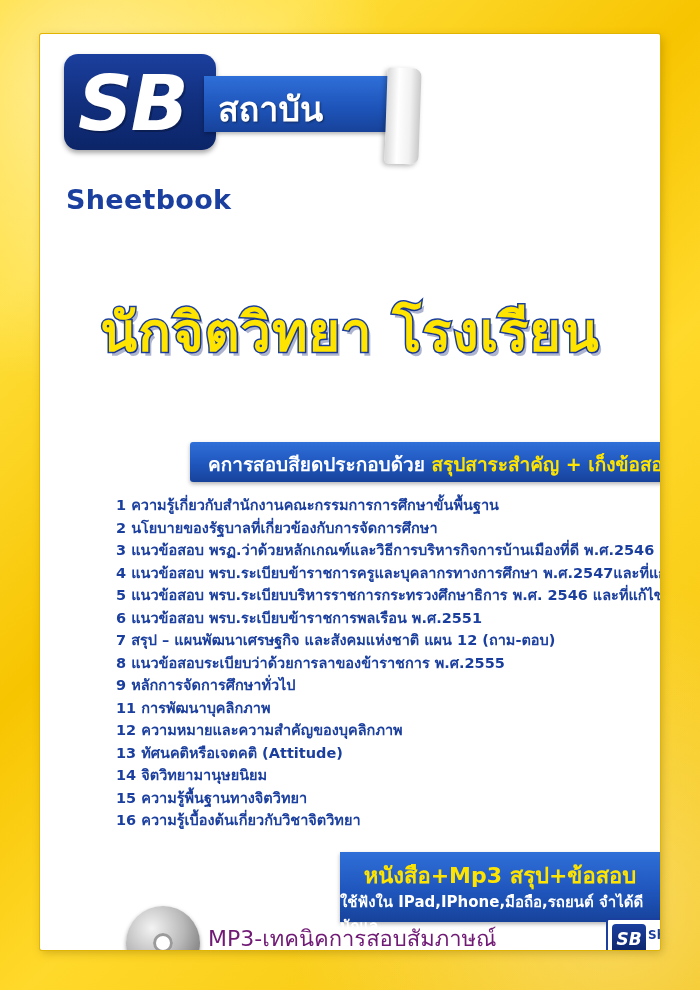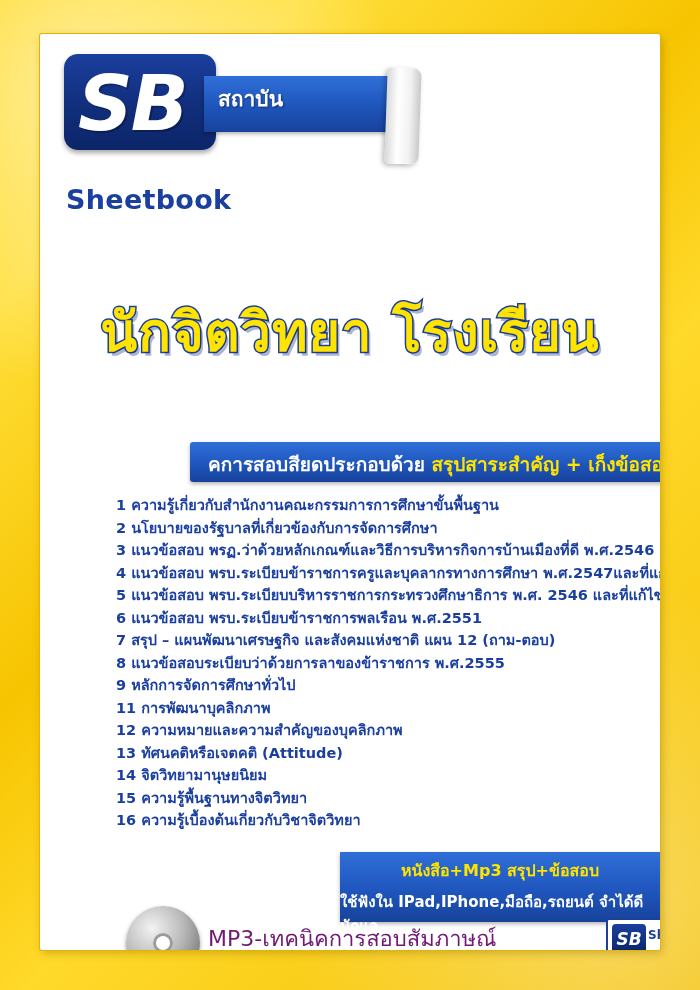--- a/index.html
+++ b/index.html
@@ -47,21 +47,21 @@
     background:linear-gradient(180deg,#2f6fd8 0%,#1e55bb 55%,#17429a 100%);
     box-shadow:0 2px 4px rgba(0,0,0,.3);
   }
   .ribbon:after{
     content:"";position:absolute;right:-14px;top:0;width:0;height:0;
     border-top:28px solid transparent;border-bottom:28px solid transparent;
     border-left:14px solid #17429a;
   }
   .ribbon-text{
     position:absolute;left:14px;top:6px;
-    color:#fff;font-size:21px;font-weight:bold;
+    color:#fff;font-size:34px;font-weight:bold;
     text-shadow:1px 1px 2px rgba(0,0,0,.45);
   }
   .curl{
     position:absolute;left:322px;top:14px;width:34px;height:96px;
     background:linear-gradient(90deg,#d9d9d9 0%,#ffffff 35%,#f1f1f1 70%,#c9c9c9 100%);
     border-radius:4px 8px 8px 4px;
     box-shadow:-2px 2px 5px rgba(0,0,0,.28);
     transform:rotate(2deg);
   }
   .brand{
@@ -105,21 +105,21 @@
     line-height:22.5px;white-space:nowrap;
   }
 
   
   .bottom-band{
     position:absolute;left:300px;top:818px;width:320px;height:70px;
     background:linear-gradient(180deg,#2f6fd8 0%,#1f56bd 55%,#17429a 100%);
     box-shadow:0 2px 4px rgba(0,0,0,.3);
   }
   .bb-1{position:absolute;left:0;top:6px;width:320px;text-align:center;
-        font-size:16px;font-weight:bold;color:#ffe400;}
+        font-size:22px;font-weight:bold;color:#ffe400;}
   .bb-2{position:absolute;left:0;top:38px;width:320px;text-align:left;
         font-size:15px;font-weight:bold;color:#ffffff;}
 
   
   .disc{
     position:absolute;left:86px;top:872px;width:74px;height:74px;border-radius:50%;
     background:radial-gradient(circle at 35% 30%, #f3f3f3 0%, #b9b9b9 45%, #8c8c8c 70%, #6d6d6d 100%);
     box-shadow:0 2px 4px rgba(0,0,0,.35);
   }
   .disc:after{

